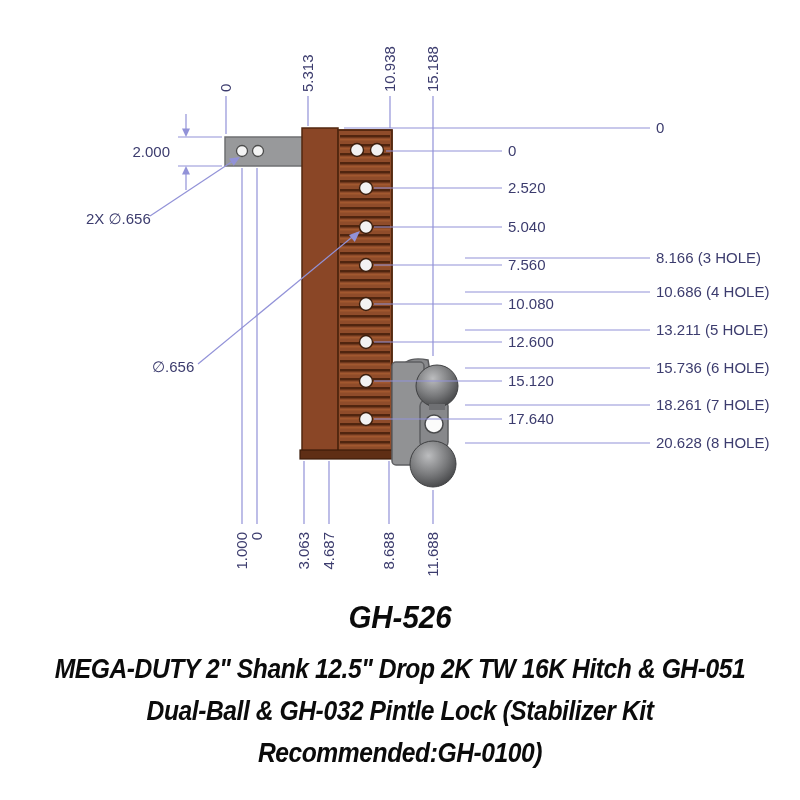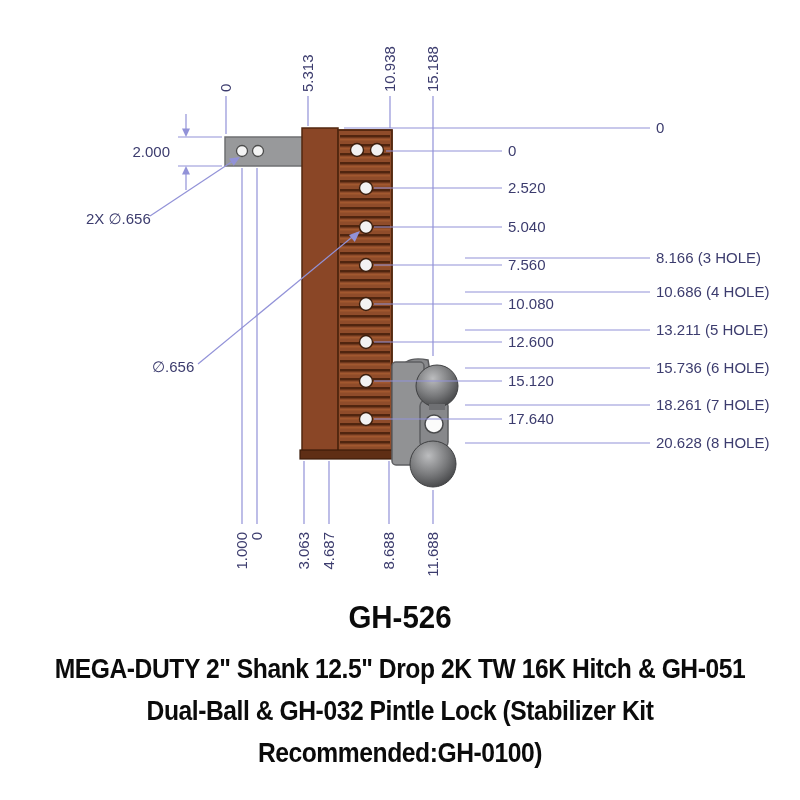--- a/index.html
+++ b/index.html
@@ -1,19 +1,19 @@
 <!DOCTYPE html>
 <html><head>
 <meta charset="utf-8">
 <style>
   html,body{margin:0;padding:0;background:#ffffff;}
   body{width:800px;height:800px;position:relative;overflow:hidden;
        font-family:"Liberation Sans",sans-serif;}
   .drawing-wrap{position:absolute;top:0;left:0;width:800px;height:595px;}
-  .titles{position:absolute;top:600px;left:0;width:800px;text-align:center;color:#0b0b0b;}
+  .titles{position:absolute;top:600px;left:0;width:800px;text-align:center;color:#0b0b0b;font-style:italic;}
   .model{font-size:31px;font-weight:700;letter-spacing:0px;margin:0 0 12px 0;
          transform:scaleX(0.95);transform-origin:center;}
   .tline{font-size:28px;font-weight:700;letter-spacing:-0.5px;line-height:42px;
          white-space:nowrap;transform:scaleX(0.88);transform-origin:center;}
   svg text{font-family:"Liberation Sans",sans-serif;}
 </style>
 </head>
 <body>
 
 <div class="drawing-wrap">

